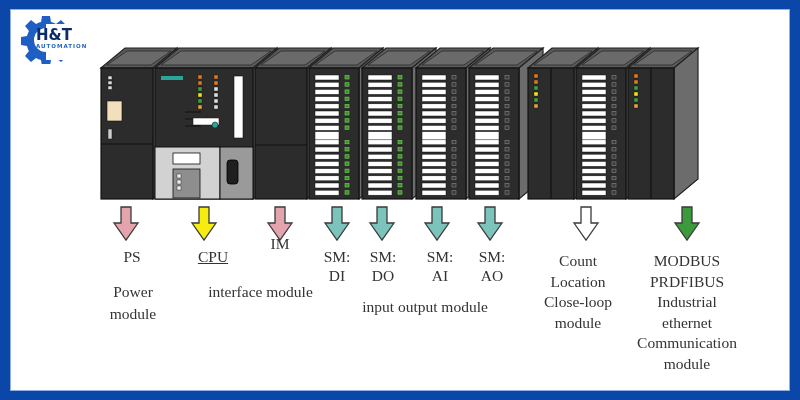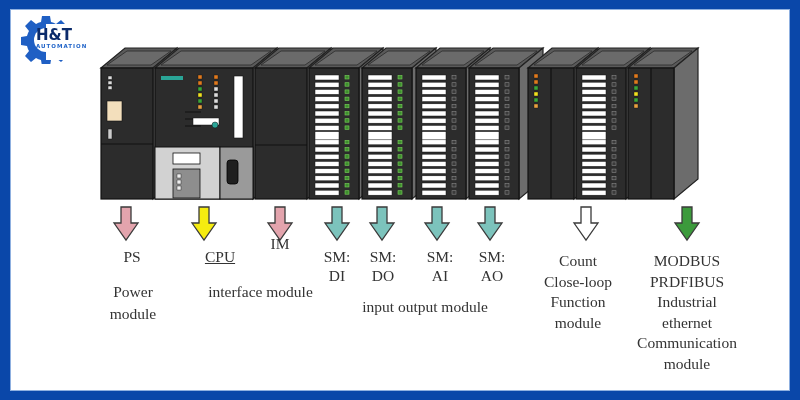--- a/index.html
+++ b/index.html
@@ -316,21 +316,21 @@
       <polygon points="332,207 342,207 342,223 349,223 337,240 325,223 332,223" fill="#7cc3bc" stroke="#3a3a3a" stroke-width="1.3" stroke-linejoin="miter"></polygon>
       <polygon points="377,207 387,207 387,223 394,223 382,240 370,223 377,223" fill="#7cc3bc" stroke="#3a3a3a" stroke-width="1.3" stroke-linejoin="miter"></polygon>
       <polygon points="432,207 442,207 442,223 449,223 437,240 425,223 432,223" fill="#7cc3bc" stroke="#3a3a3a" stroke-width="1.3" stroke-linejoin="miter"></polygon>
       <polygon points="485,207 495,207 495,223 502,223 490,240 478,223 485,223" fill="#7cc3bc" stroke="#3a3a3a" stroke-width="1.3" stroke-linejoin="miter"></polygon>
       <polygon points="581,207 591,207 591,223 598,223 586,240 574,223 581,223" fill="#ffffff" stroke="#3a3a3a" stroke-width="1.3" stroke-linejoin="miter"></polygon>
       <polygon points="682,207 692,207 692,223 699,223 687,240 675,223 682,223" fill="#3c9a3c" stroke="#3a3a3a" stroke-width="1.3" stroke-linejoin="miter"></polygon>
     </g>
 </svg>
 
 <div class="lbl" style="left:112px;top:247px;width:40px;">PS</div>
-<div class="lbl" style="left:196px;top:247px;width:48px;text-decoration:underline;">CPU</div>
+<div class="lbl" style="left:189px;top:247px;width:48px;text-decoration:underline;">CPU</div>
 <div class="lbl" style="left:260px;top:234px;width:40px;">IM</div>
 
 <div class="lbl" style="left:98px;top:282px;width:70px;">
   <div>Power</div>
   <div style="margin-top:3px;">module</div>
 </div>
 <div class="lbl" style="left:198px;top:282px;width:125px;">interface module</div>
 
 <div class="lbl" style="left:316px;top:247px;width:42px;">
   <div>SM:</div>
@@ -345,22 +345,22 @@
   <div>AI</div>
 </div>
 <div class="lbl" style="left:471px;top:247px;width:42px;">
   <div>SM:</div>
   <div>AO</div>
 </div>
 <div class="lbl" style="left:345px;top:297px;width:160px;">input output module</div>
 
 <div class="lbl" style="left:528px;top:251px;width:100px;line-height:20.5px;">
   <div>Count</div>
+  <div>Location</div>
   <div>Close-loop</div>
-  <div>Function</div>
   <div>module</div>
 </div>
 <div class="lbl" style="left:626px;top:251px;width:122px;line-height:20.5px;text-align:center;">
   <div>MODBUS</div>
   <div>PRDFIBUS</div>
   <div>Industrial</div>
   <div>ethernet</div>
   <div>Communication</div>
   <div>module</div>
 </div>

